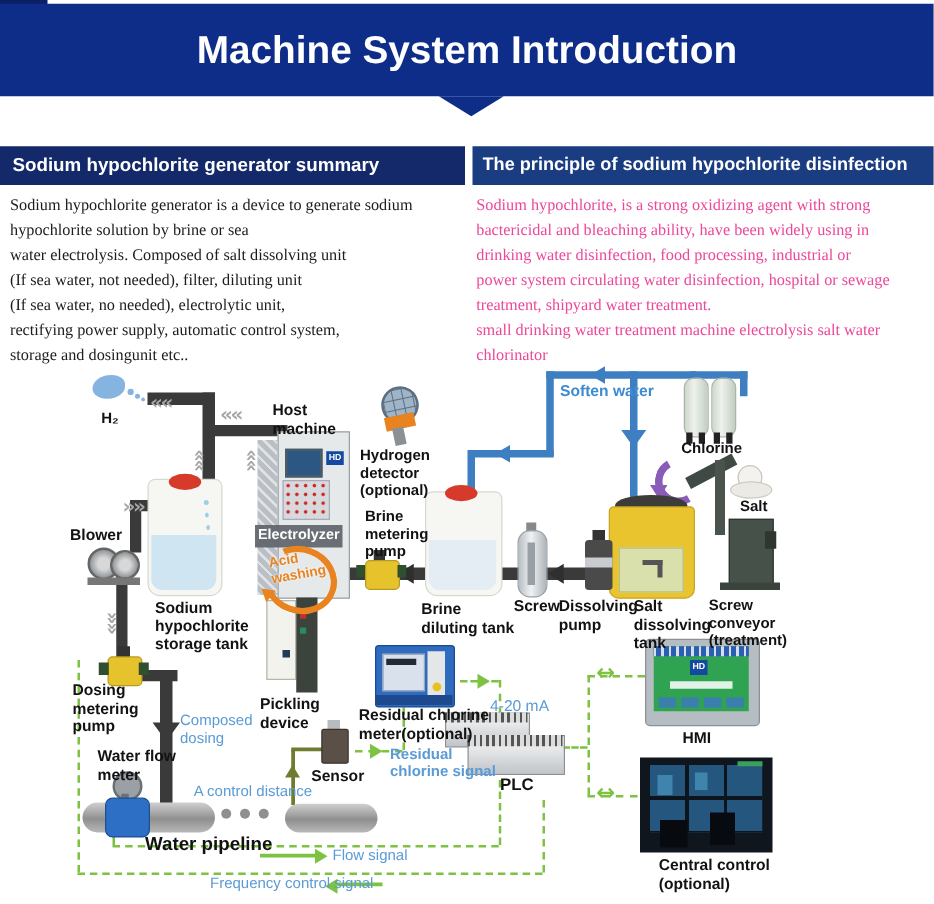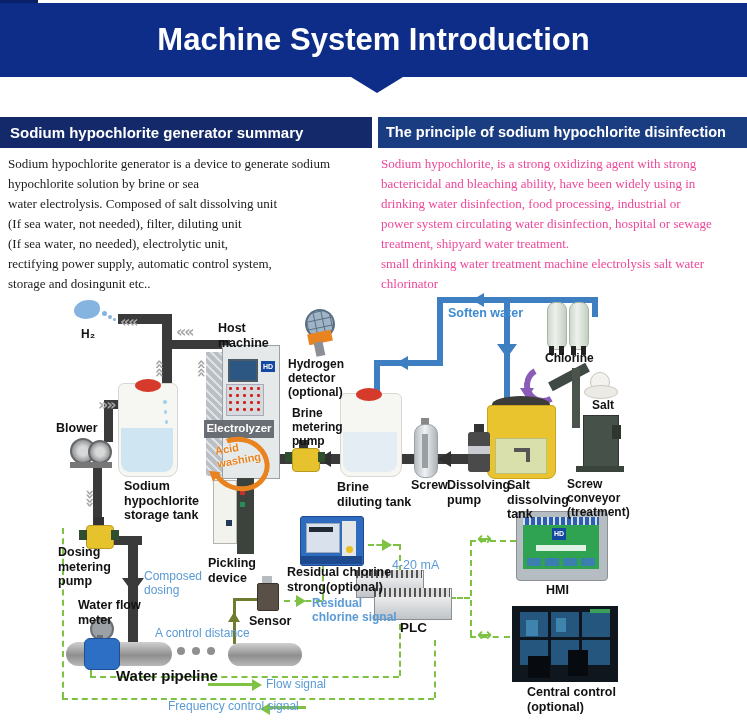--- a/index.html
+++ b/index.html
@@ -295,21 +295,21 @@
 <div class="lbl blu" style="left:144px;top:570px;font-weight:normal">Composed
 dosing</div>
 <div class="lbl" style="left:208px;top:556px;font-size:12.5px">Pickling
 device</div>
 <div class="lbl" style="left:78px;top:598px;font-size:12.5px">Water flow
 meter</div>
 <div class="lbl" style="left:116px;top:667px;font-size:15px">Water pipeline</div>
 <div class="lbl blu" style="left:155px;top:627px;font-weight:normal">A control distance</div>
 <div class="lbl" style="left:249px;top:614px;font-size:12.5px">Sensor</div>
 <div class="lbl" style="left:287px;top:565px;font-size:12.5px">Residual chlorine
-strong(optional)</div>
+meter(optional)</div>
 <div class="lbl blu" style="left:312px;top:597px;font-weight:bold">Residual
 chlorine signal</div>
 <div class="lbl blu" style="left:392px;top:558px;font-weight:normal;font-size:12.5px">4-20 mA</div>
 <div class="lbl" style="left:400px;top:620px;font-size:13.5px">PLC</div>
 <div class="lbl" style="left:546px;top:583px;font-size:12.5px">HMI</div>
 <div class="lbl" style="left:527px;top:685px;font-size:12.5px">Central control
 (optional)</div>
 <div class="lbl blu" style="left:266px;top:678px;font-weight:normal">Flow signal</div>
 <div class="lbl blu" style="left:168px;top:700px;font-weight:normal">Frequency control signal</div>
 

